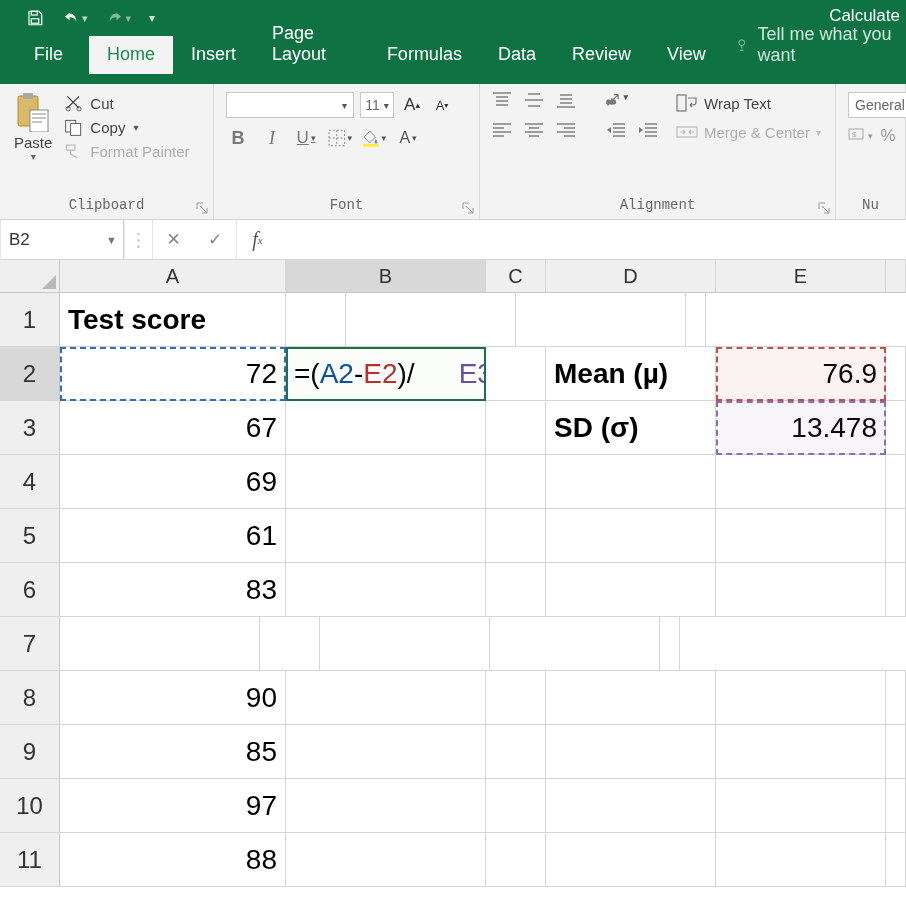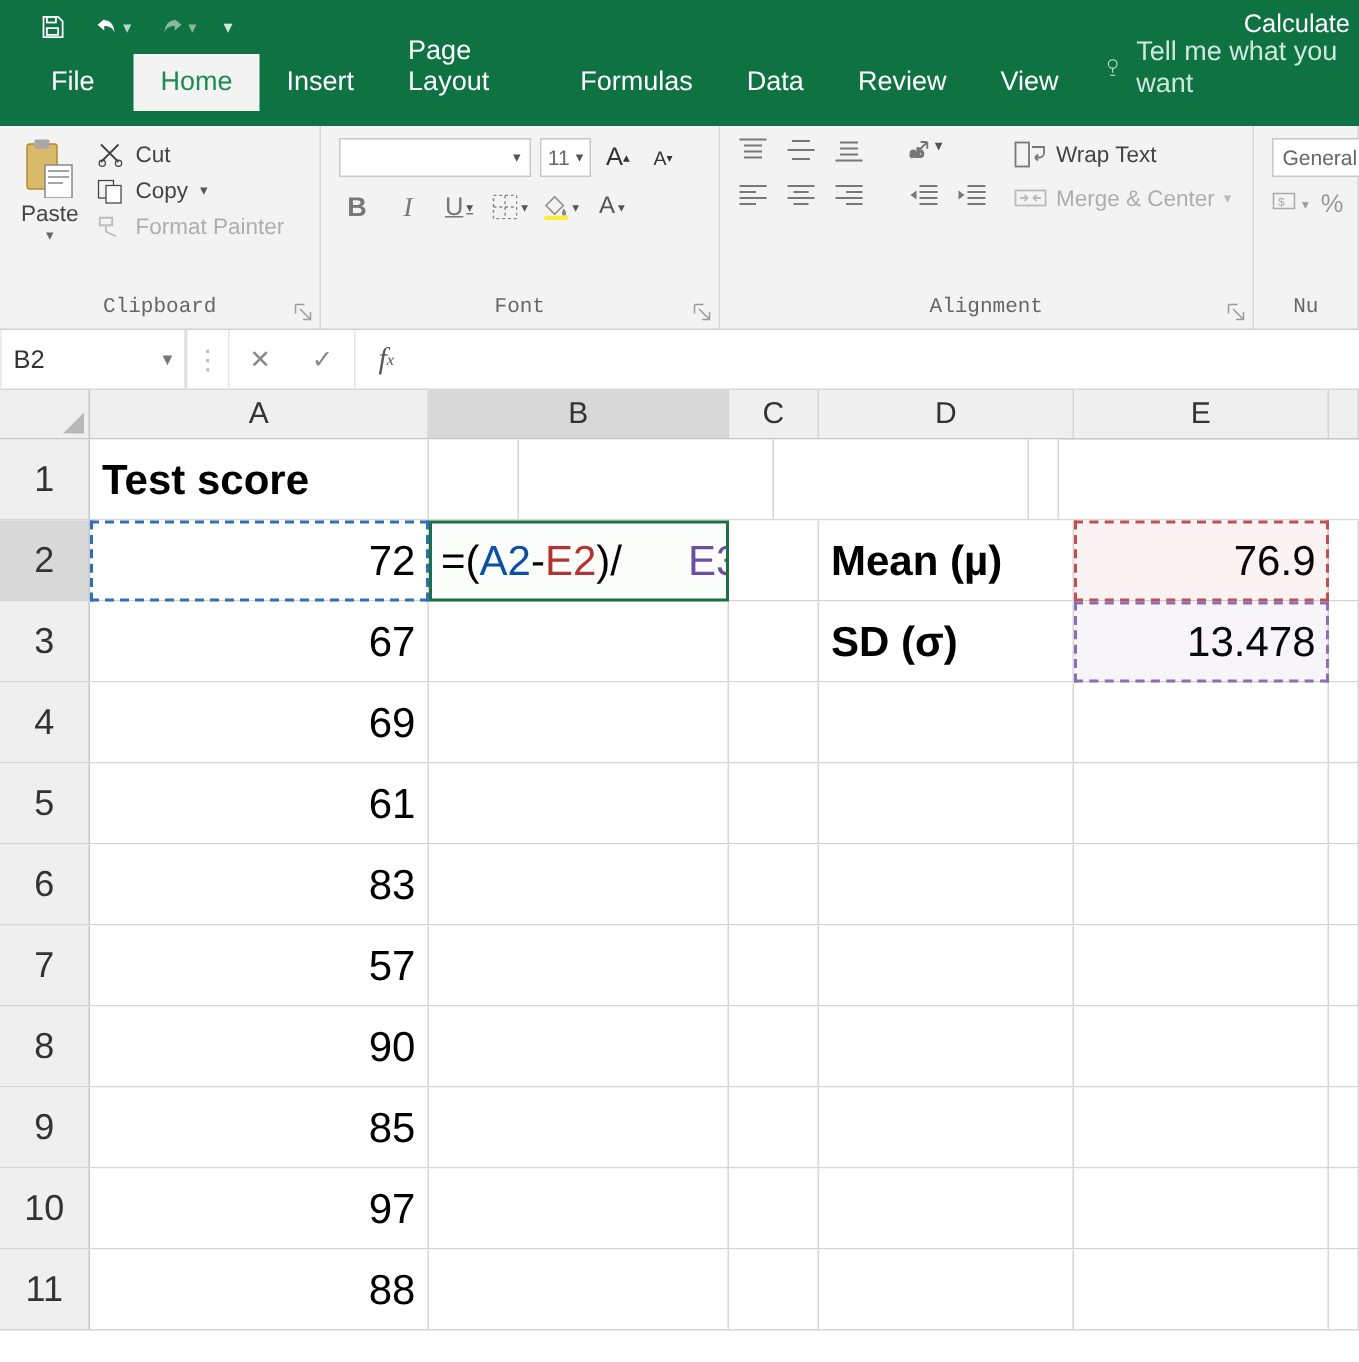--- a/index.html
+++ b/index.html
@@ -524,21 +524,20 @@
     <div class="rh">6</div>
     <div class="cell cA right">83</div>
     <div class="cell cB"></div>
       <div class="cell cC"></div>
       <div class="cell cD"></div>
       <div class="cell cE"></div>
       <div class="cell cF"></div>
   </div>
   <div class="row">
     <div class="rh">7</div>
-    <div class="cell cA right">57</div>
     <div class="cell cB"></div>
       <div class="cell cC"></div>
       <div class="cell cD"></div>
       <div class="cell cE"></div>
       <div class="cell cF"></div>
   </div>
   <div class="row">
     <div class="rh">8</div>
     <div class="cell cA right">90</div>
     <div class="cell cB"></div>

